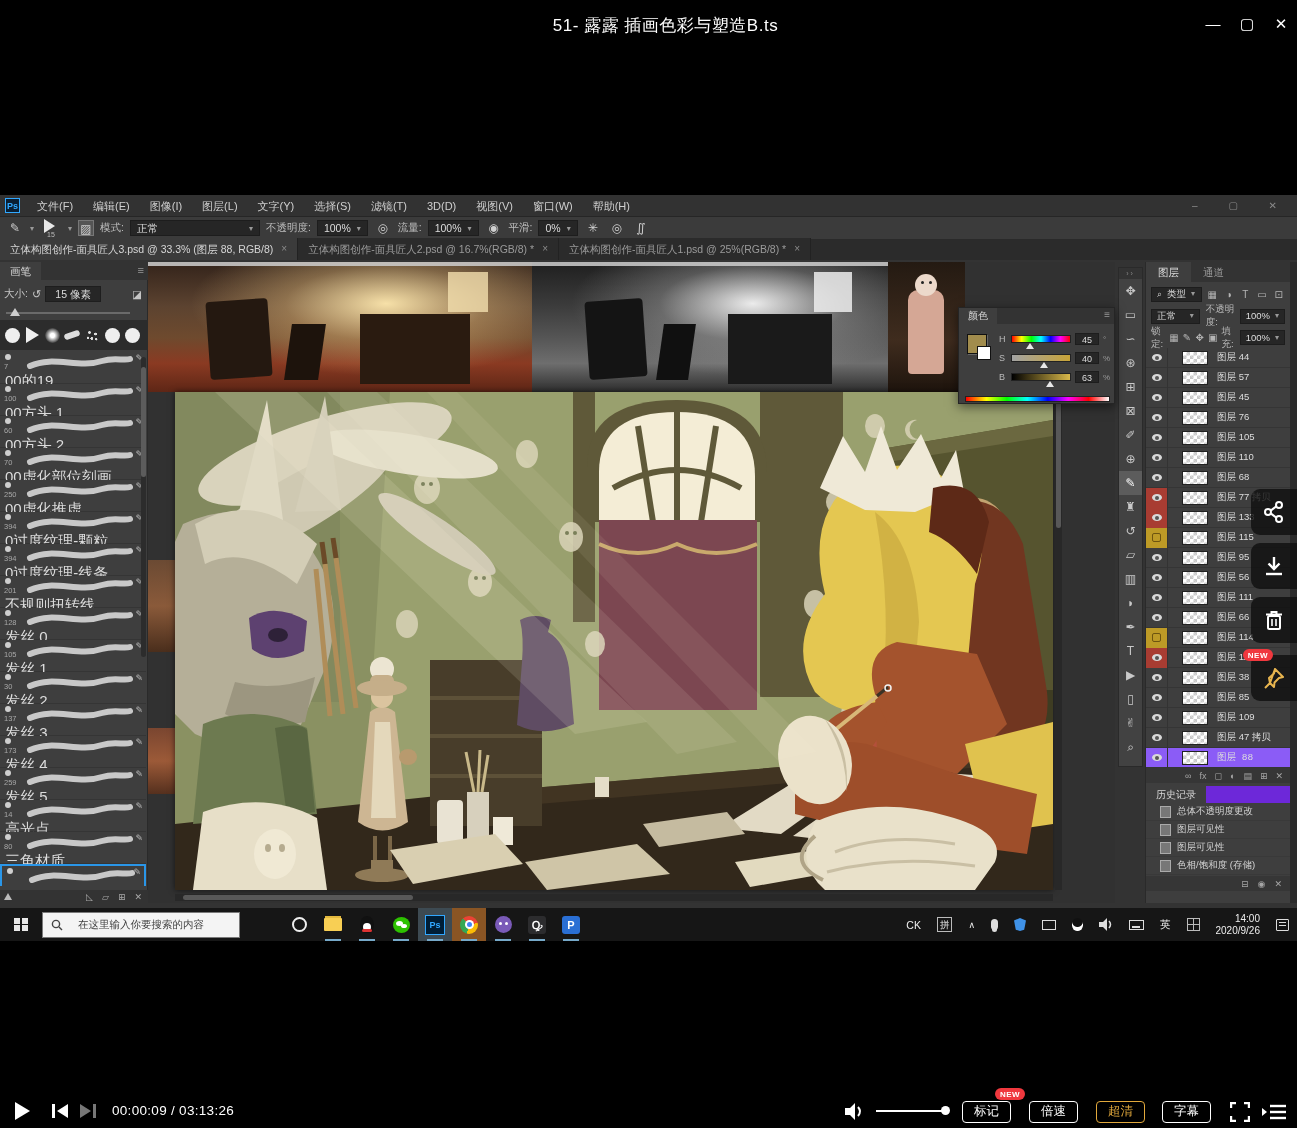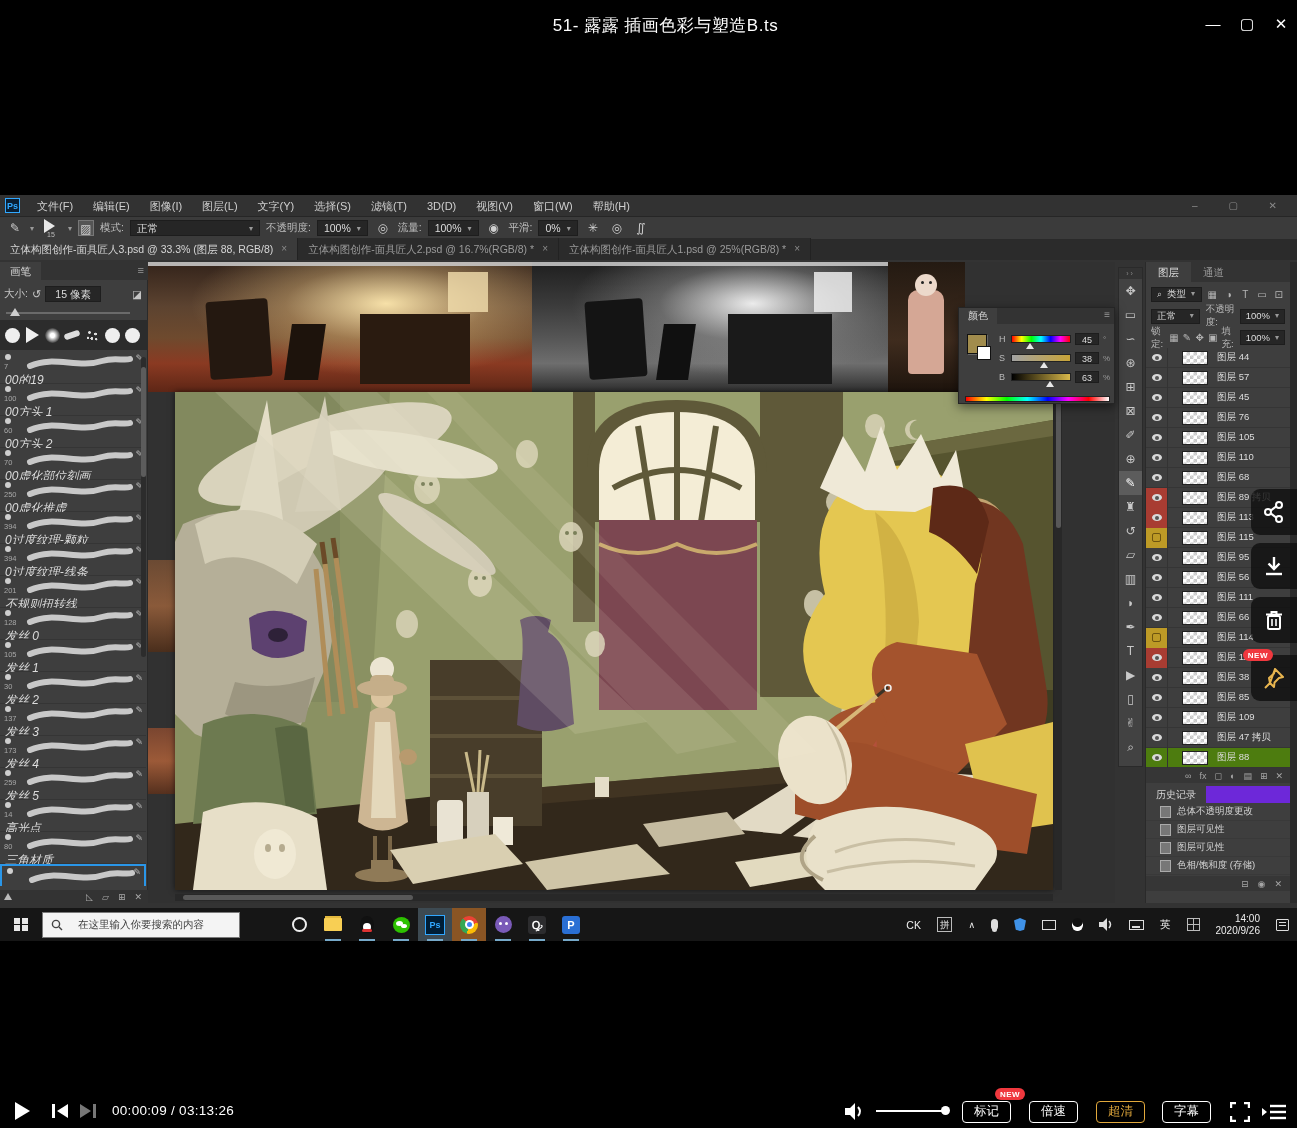--- a/index.html
+++ b/index.html
@@ -47,21 +47,21 @@
   .p-circle{width:15px;height:15px;border-radius:50%;background:#efefef;}
   .p-soft{width:15px;height:15px;border-radius:50%;background:radial-gradient(circle,#fff 20%,rgba(255,255,255,0) 75%);}
   .p-tri{width:0;height:0;border-left:13px solid #efefef;border-top:8px solid transparent;border-bottom:8px solid transparent;}
   .p-stroke{width:16px;height:6px;background:#ddd;border-radius:3px;transform:rotate(-18deg);}
   .p-scatter{width:15px;height:15px;background:radial-gradient(circle at 30% 30%,#ddd 1.2px,transparent 1.6px),radial-gradient(circle at 70% 40%,#ddd 1.2px,transparent 1.6px),radial-gradient(circle at 45% 70%,#ddd 1.2px,transparent 1.6px),radial-gradient(circle at 75% 75%,#ddd 1px,transparent 1.4px),radial-gradient(circle at 20% 65%,#ddd 1px,transparent 1.4px);}
   .brush-list{position:absolute;left:0;top:90px;width:148px;height:534px;overflow:hidden;}
   .brush-item{position:relative;width:146px;height:32px;border-bottom:1px solid #353535;background:#3e3e3e;}
   .brush-item[data-selected="true"]{border:2px solid #2a96e8;}
   .bi-num{position:absolute;left:4px;top:10px;font-size:7.5px;color:#a8a8a8;}
   .bi-tip{position:absolute;left:5px;top:2px;width:6px;height:6px;border-radius:50%;background:#cfcfcf;}
-  .bi-name{position:absolute;left:5px;top:20px;font-size:12px;color:#dcdcdc;white-space:nowrap;font-style:italic;}
+  .bi-name{position:absolute;left:5px;top:20px;font-size:15px;color:#dcdcdc;white-space:nowrap;}
   .bi-stroke{position:absolute;left:26px;top:1px;}
   .bi-pen{position:absolute;right:3px;top:1px;font-size:9px;color:#bbb;}
   .bp-footer{position:absolute;left:0;top:628px;width:148px;height:13px;background:#333;display:flex;align-items:center;justify-content:flex-end;gap:9px;padding:0 6px;color:#a9a9a9;font-size:9px;}
   .bp-footer .tri{position:absolute;left:4px;top:3px;width:0;height:0;border-bottom:7px solid #bbb;border-left:4px solid transparent;border-right:4px solid transparent;}
   .bp-scroll{position:absolute;right:1px;top:95px;width:5px;height:300px;background:#2c2c2c;border-radius:3px;}
   .bp-scroll::after{content:"";position:absolute;left:0;top:10px;width:5px;height:110px;background:#5c5c5c;border-radius:3px;}
 
   
   .workspace{position:absolute;left:148px;top:67px;width:967px;height:641px;background:#313131;overflow:hidden;}
   .ref{position:absolute;top:0;height:130px;overflow:hidden;}
@@ -97,21 +97,21 @@
   
   .right-dock{position:absolute;left:1145px;top:67px;width:145px;height:641px;background:#3e3e3e;border-left:1px solid #2a2a2a;}
   .rd-tabs{position:absolute;left:0;top:0;width:100%;height:20px;background:#333;display:flex;}
   .rd-tab{height:20px;line-height:20px;padding:0 12px;font-size:10.5px;color:#9a9a9a;}
   .rd-tab.active{background:#3e3e3e;color:#d8d8d8;}
   .rd-row{position:absolute;left:0;width:100%;display:flex;align-items:center;gap:4px;padding:0 5px;color:#bbb;font-size:9.5px;}
   .rd-box{background:#262626;border:1px solid #1d1d1d;height:15px;line-height:14px;padding:0 5px;color:#ddd;display:flex;align-items:center;gap:5px;}
   .mini-ico{font-size:10px;color:#b5b5b5;width:13px;text-align:center;}
   .layer-list{position:absolute;left:0;top:86px;width:145px;height:420px;overflow:hidden;}
   .layer-row{position:relative;width:145px;height:20px;border-bottom:1px solid #353535;display:flex;align-items:center;}
-  .layer-row[data-selected="true"]{background:#4d7c0f;}
+  .layer-row[data-selected="true"]{background:#8b5cf6;font-family:Liberation Mono, monospace;}
   .eye-cell{width:22px;height:20px;border-right:1px solid #333;display:flex;align-items:center;justify-content:center;flex:none;}
   .eye-cell[data-eye="red"]{background:#a83c32;}
   .eye-cell[data-eye="yellow-off"]{background:#bd9a26;}
   .eye-dot{width:10px;height:7px;border-radius:50%;background:#d9d9d9;position:relative;}
   .eye-dot::after{content:"";position:absolute;left:3px;top:1.5px;width:4px;height:4px;border-radius:50%;background:#555;}
   .eye-cell[data-eye="yellow-off"] .eye-dot{background:transparent;border:1.5px solid #6d5410;border-radius:2px;width:9px;height:9px;}
   .eye-cell[data-eye="yellow-off"] .eye-dot::after{display:none;}
   .layer-thumb{width:26px;height:14px;margin-left:14px;flex:none;background:#fff;background-image:linear-gradient(45deg,#c9c9c9 25%,transparent 25%,transparent 75%,#c9c9c9 75%),linear-gradient(45deg,#c9c9c9 25%,transparent 25%,transparent 75%,#c9c9c9 75%);background-size:7px 7px;background-position:0 0,3.5px 3.5px;border:1px solid #222;}
   .layer-name{margin-left:9px;font-size:9.5px;color:#dedede;white-space:nowrap;}
   .rd-footer{position:absolute;left:0;top:506px;width:100%;height:15px;background:#363636;display:flex;align-items:center;justify-content:flex-end;gap:8px;padding:0 7px;color:#a5a5a5;font-size:9px;}
@@ -742,21 +742,21 @@
             <span class="cp-thumb" style="left:14px;"></span>
           </span>
         <span class="cp-val">45</span>
         <span class="cp-unit">°</span>
       </div>
       <div class="cp-row" style="top:43px;">
         <span class="cp-letter">S</span>
         <span class="cp-track" style="background:linear-gradient(90deg,#a3a3a3,#c8a437);">
             <span class="cp-thumb" style="left:28px;"></span>
           </span>
-        <span class="cp-val">38</span>
+        <span class="cp-val">40</span>
         <span class="cp-unit">%</span>
       </div>
       <div class="cp-row" style="top:62px;">
         <span class="cp-letter">B</span>
         <span class="cp-track" style="background:linear-gradient(90deg,#000,#d8b84a);">
             <span class="cp-thumb" style="left:34px;"></span>
           </span>
         <span class="cp-val">63</span>
         <span class="cp-unit">%</span>
       </div>
@@ -859,29 +859,29 @@
             </span>
             <span class="layer-thumb"></span>
             <span class="layer-name">图层 68</span>
           </div>
 
           <div class="layer-row">
             <span class="eye-cell" data-eye="red">
               <span class="eye-dot"></span>
             </span>
             <span class="layer-thumb"></span>
-            <span class="layer-name">图层 89 拷贝</span>
+            <span class="layer-name">图层 77 拷贝</span>
           </div>
 
           <div class="layer-row">
             <span class="eye-cell" data-eye="red">
               <span class="eye-dot"></span>
             </span>
             <span class="layer-thumb"></span>
-            <span class="layer-name">图层 113</span>
+            <span class="layer-name">图层 133</span>
           </div>
 
           <div class="layer-row">
             <span class="eye-cell" data-eye="yellow-off">
               <span class="eye-dot"></span>
             </span>
             <span class="layer-thumb"></span>
             <span class="layer-name">图层 115</span>
           </div>
 

